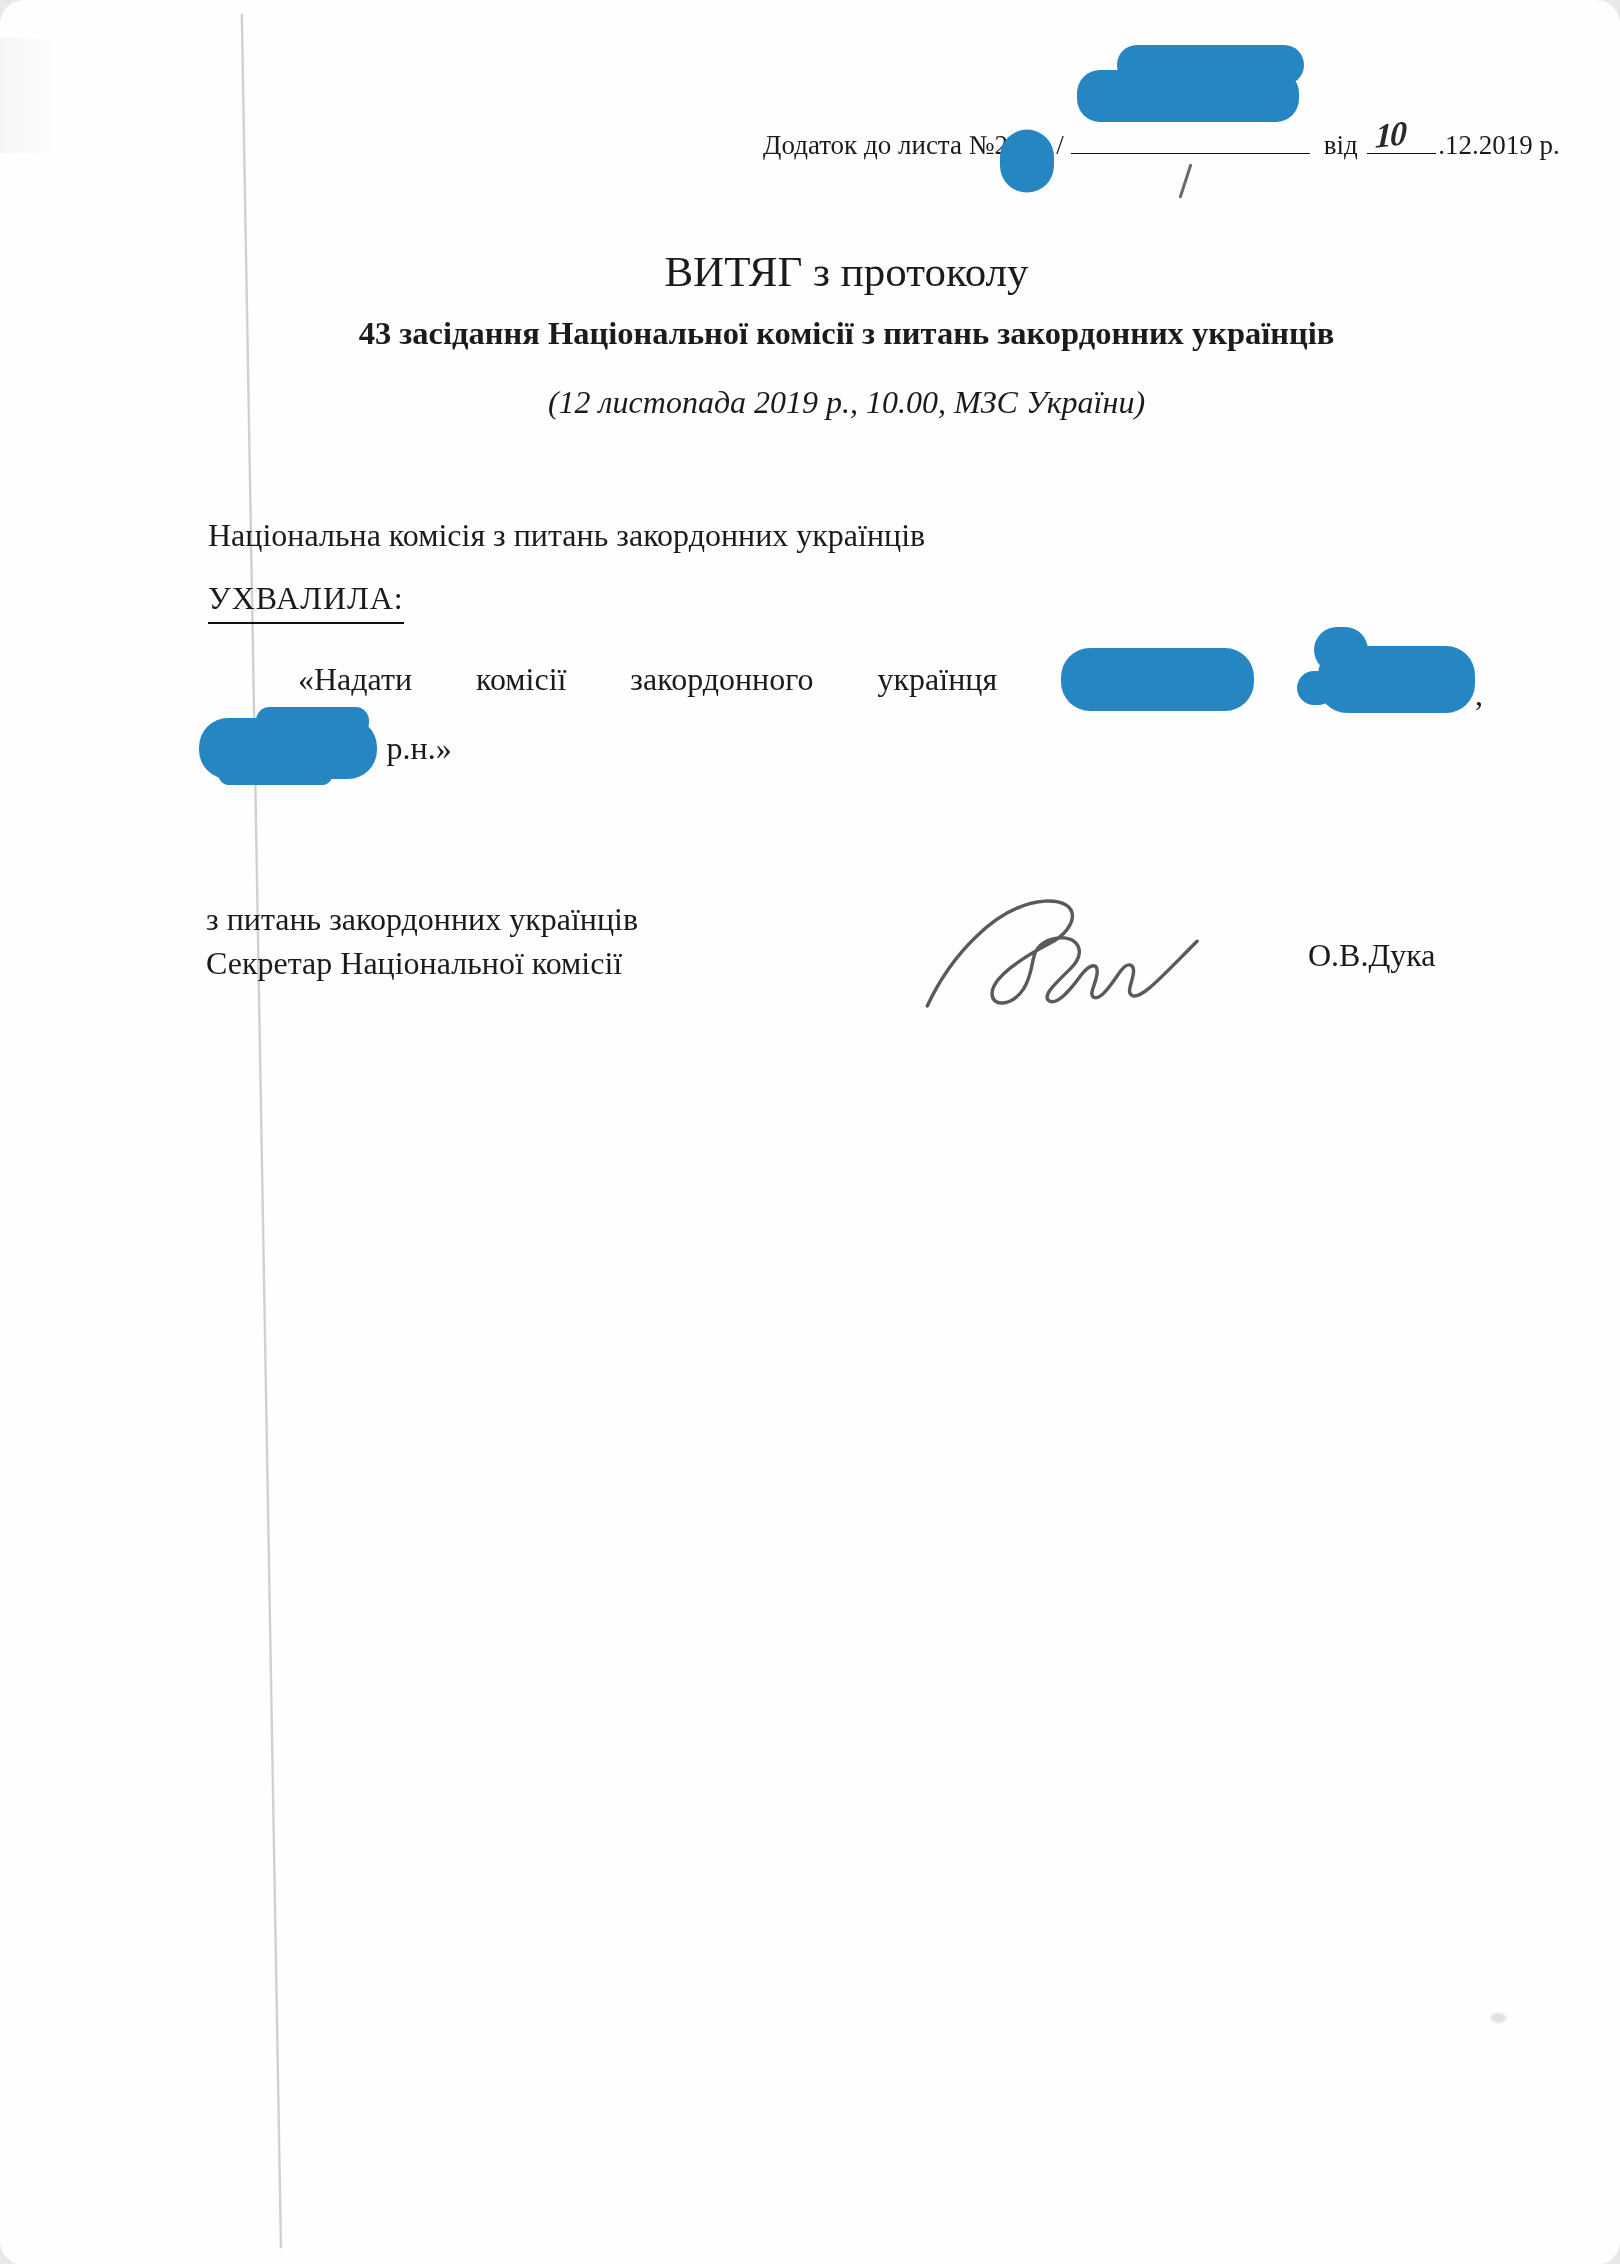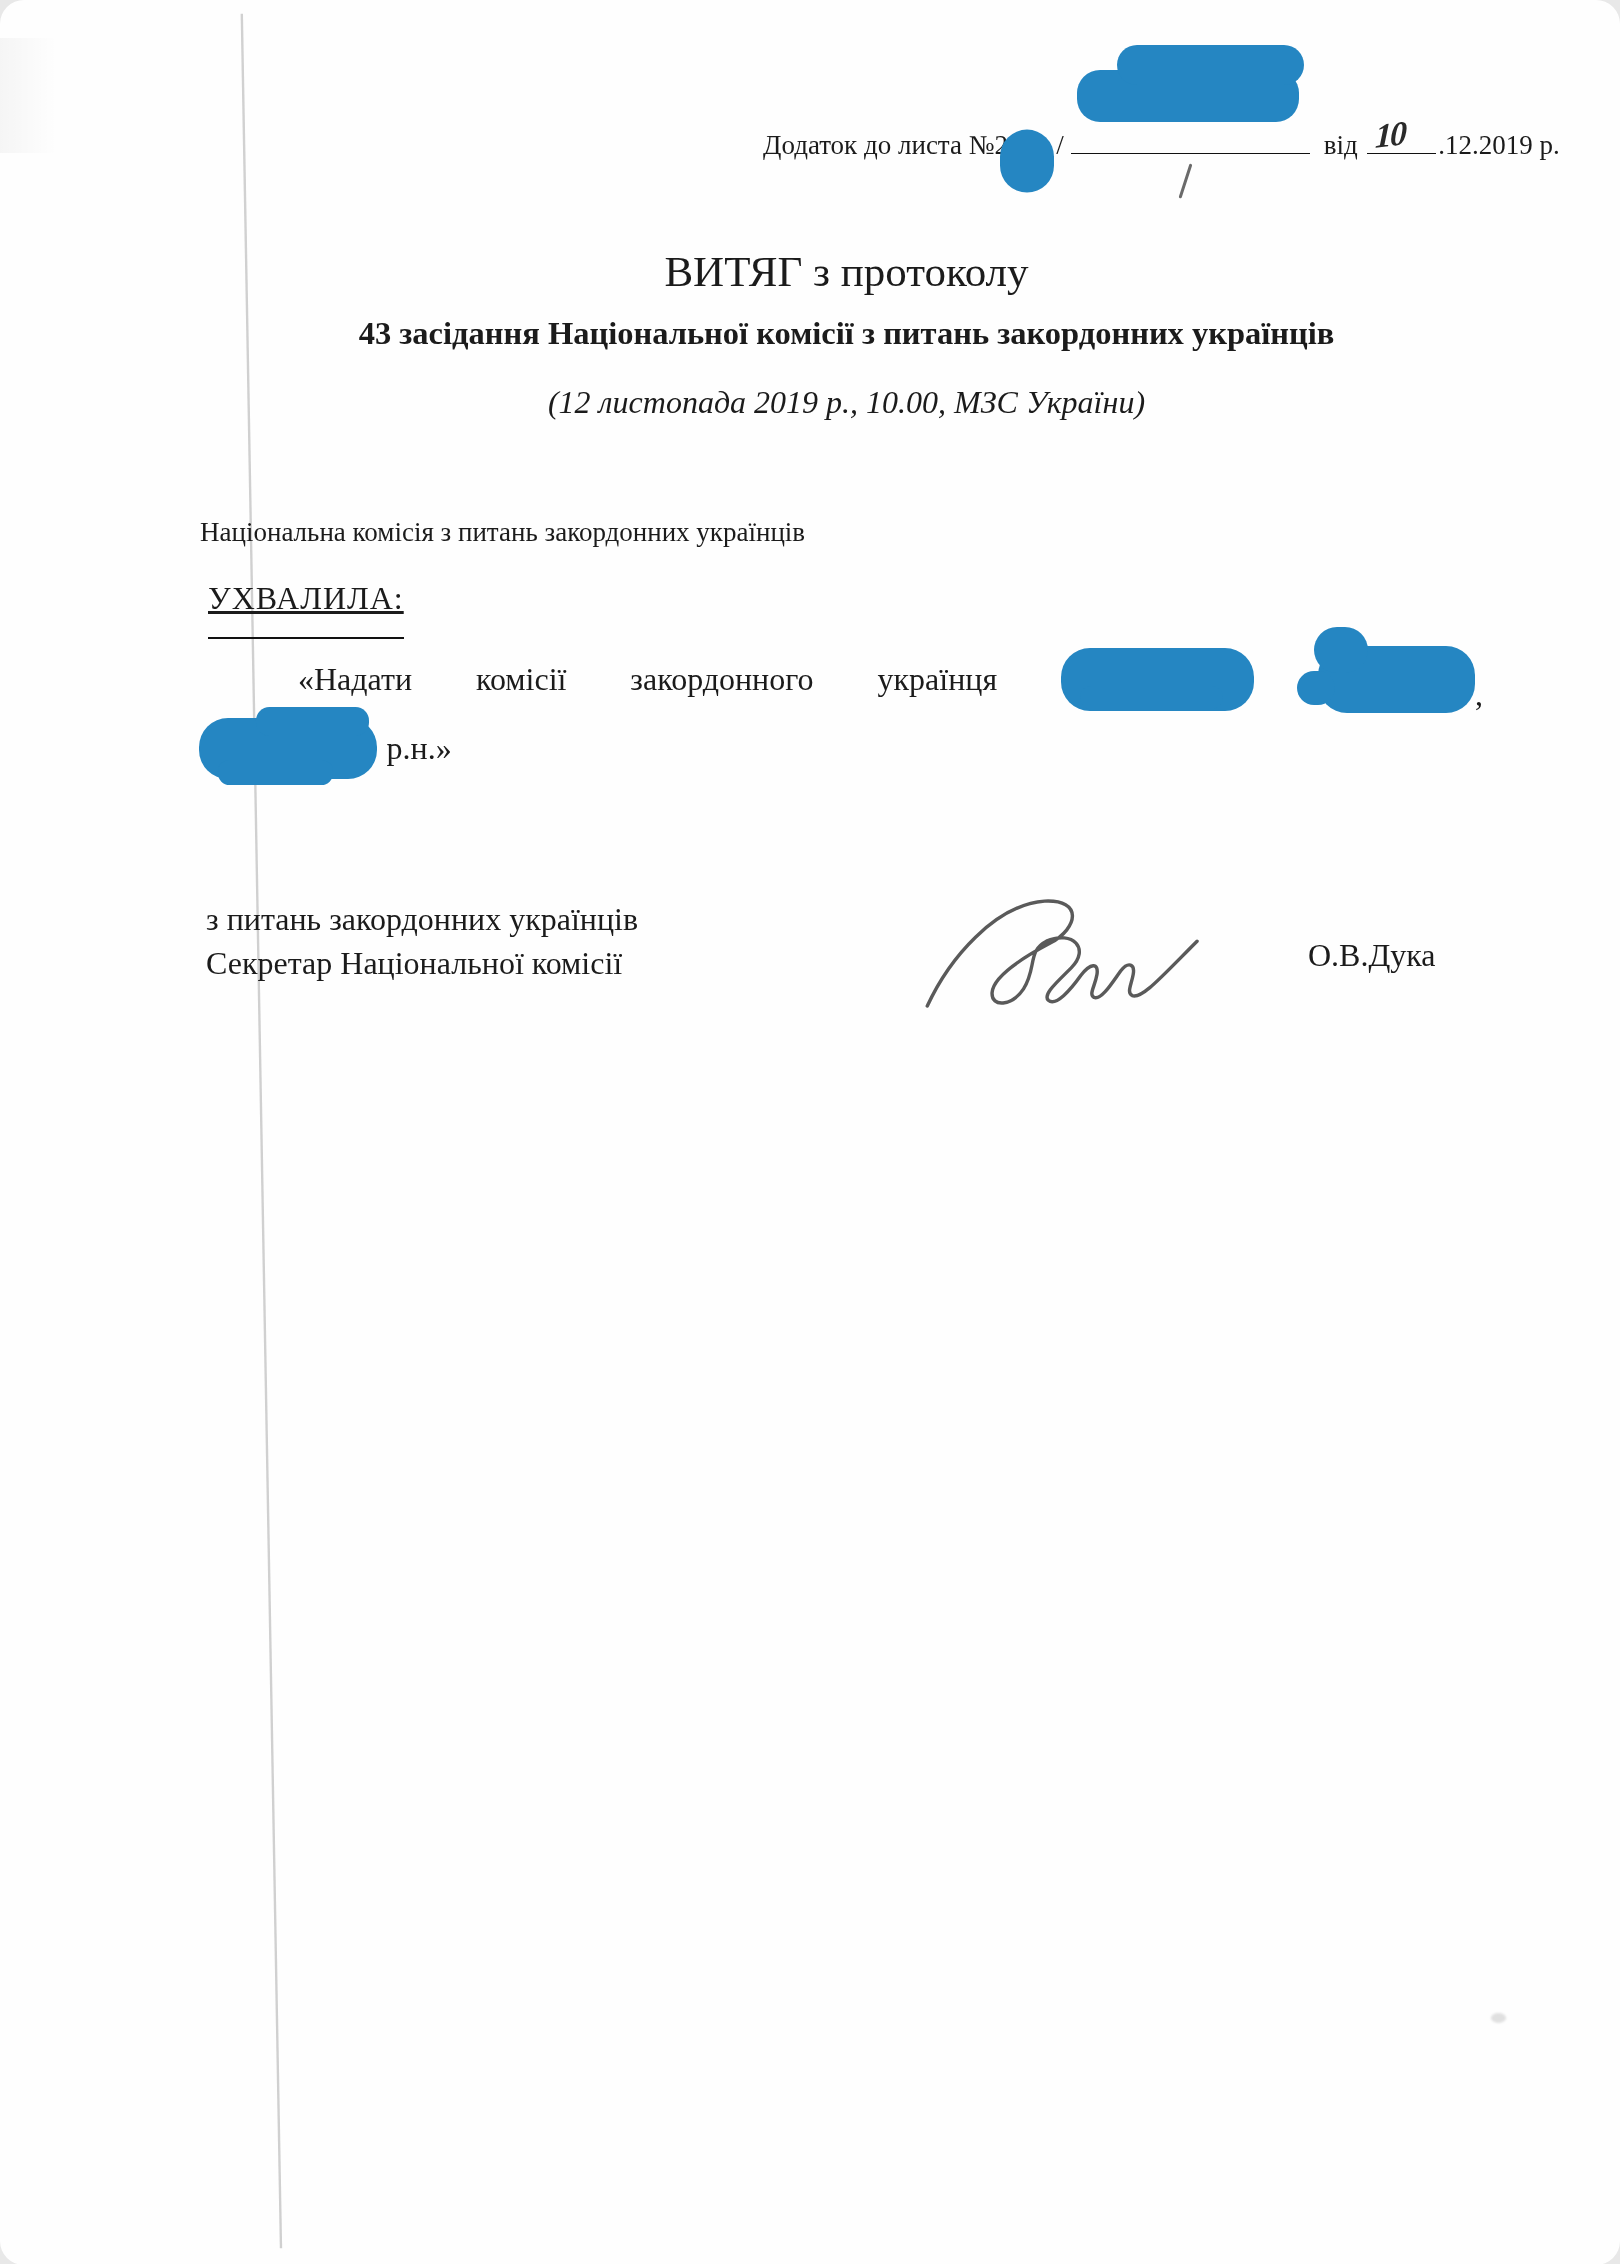--- a/index.html
+++ b/index.html
@@ -71,24 +71,24 @@
   .rd-line2::after{left:19px;top:42px;width:115px;height:25px;border-radius:11.5px;}
 
   
   .content{position:absolute;left:206px;width:1281px;}
   .title-line{position:absolute;left:0;width:100%;text-align:center;}
   .title-1{top:247px;font-size:43px;font-weight:normal;}
   .title-2{top:315px;font-size:32.5px;font-weight:bold;}
   .title-3{top:384px;font-size:32px;font-style:italic;text-align:center;}
 
   
-  .intro-line{position:absolute;left:200px;top:517px;font-size:27px;text-align:center;}
+  .intro-line{position:absolute;left:208px;top:517px;font-size:32px;text-align:center;}
   .resolved-line{
     position:absolute;left:208px;top:580px;font-size:32px;
-    border-bottom:2.9px solid #111;padding-bottom:20px;letter-spacing:1px;text-decoration:underline;
+    border-bottom:2.9px solid #111;padding-bottom:5px;letter-spacing:1px;
   }
   .decision-line1{
     position:absolute;left:298px;top:646px;width:1185px;
     display:flex;justify-content:space-between;align-items:center;
     font-size:32px;
   }
   .rd-wrap{display:flex;align-items:flex-end;}
   .decision-line2{
     position:absolute;left:199px;top:718px;
     display:flex;align-items:center;font-size:32px;

